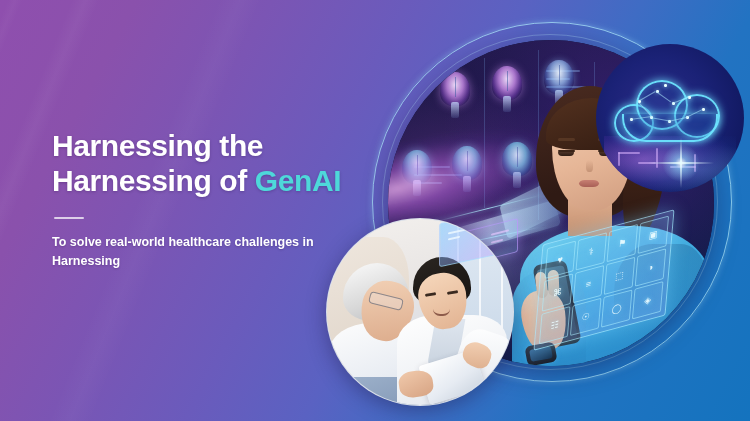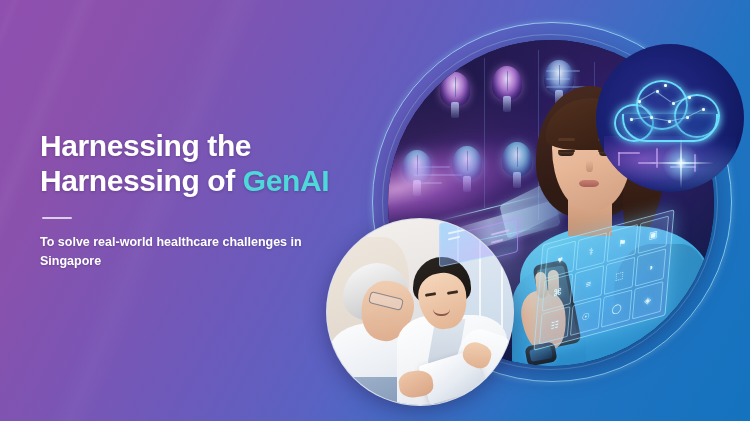--- a/index.html
+++ b/index.html
@@ -33,21 +33,21 @@
     transform:rotate(22deg);
     transform-origin:top left;
   }
   .streak.s2 { left:120px; top:-120px; width:26px;  height:760px; opacity:.75; }
   .streak.s3 { left:275px; top:-140px; width:40px;  height:760px; opacity:.55; }
   .streak.s4 { left:40px;  top:-80px;  width:14px;  height:740px; opacity:.55; }
 
   
   .text-block {
     position:absolute;
-    left:40px; top:128px;
+    left:52px; top:128px;
     width:330px;
     z-index:20;
   }
   .headline {
     font-size:30px;
     line-height:1.17;
     font-weight:bold;
     color:#ffffff;
     letter-spacing:-0.4px;
     text-shadow:0 1px 3px rgba(40,15,70,.28);
@@ -687,16 +687,16 @@
       </div>
     </div>
   </div>
 
   <div class="text-block">
     <h1 class="headline">
       <span class="line">Harnessing the</span>
       <span class="line"><span>Harnessing of </span><span class="accent">GenAI</span></span>
     </h1>
     <div class="divider"></div>
-    <p class="subtitle">To solve real-world healthcare challenges in Singapore</p>
+    <p class="subtitle">To solve real-world healthcare challenges in Harnessing</p>
   </div>
 
 </div>
 
 </body></html>

